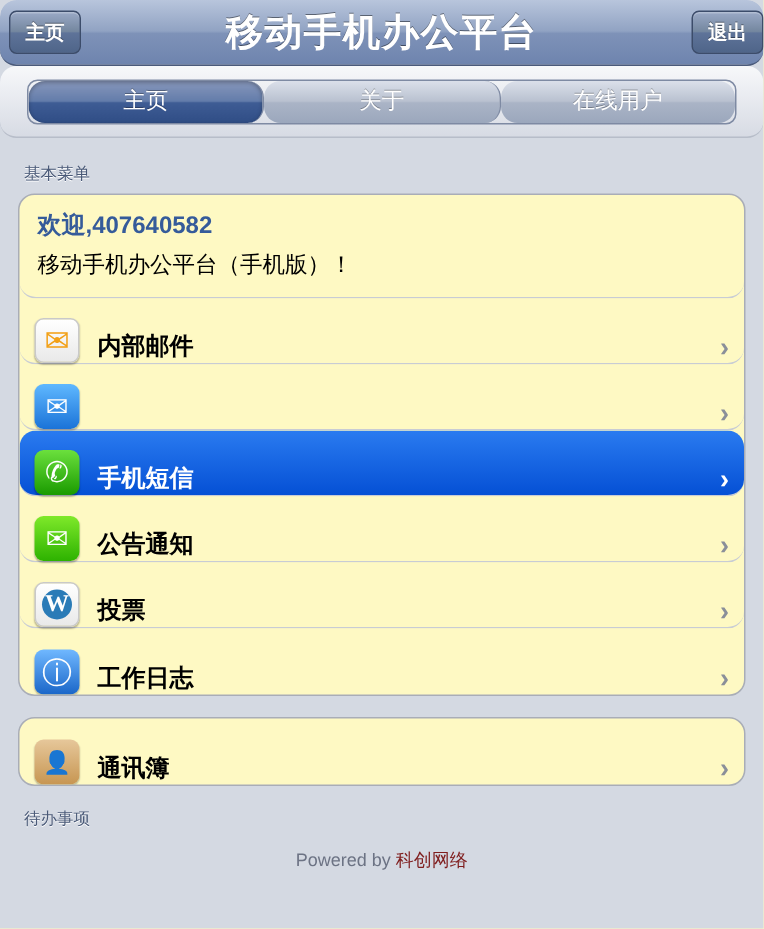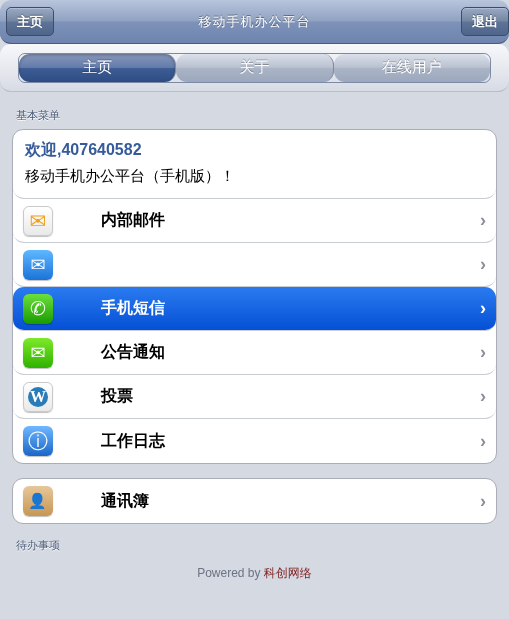--- a/index.html
+++ b/index.html
@@ -10,22 +10,22 @@
     height: 44px;
     background: linear-gradient(to bottom, #b8c5dc 0%, #91a3c3 48%, #7e92b8 52%, #6e84ae 100%);
     border-bottom: 1px solid #4a5a7a;
     display: flex;
     align-items: center;
     justify-content: center;
     position: relative;
   }
   .nav-title {
     color: #fff;
-    font-size: 13px;
-    font-weight: normal;
+    font-size: 25px;
+    font-weight: bold;
     text-shadow: 0 -1px 0 rgba(0,0,0,.45);
     letter-spacing: 1px;
   }
   .nav-btn {
     position: absolute;
     top: 7px;
     height: 29px;
     padding: 0 10px;
     color: #fff;
     font-size: 13px;
@@ -61,32 +61,31 @@
   .seg-item:last-child { border-right:none; }
   .seg-item.active {
     background: linear-gradient(to bottom,#8797bb,#637caa 48%,#3e5c94 52%,#2f4d85);
     box-shadow: inset 0 1px 3px rgba(0,0,0,.3);
   }
 
   .content { padding: 12px 12px 0; }
   .section-title { color:#4a5a78; font-size:11px; text-shadow:0 1px 0 #fff; margin:4px 4px 6px; }
 
   .card {
-    background:#ffffff; border:1px solid #a9adb7; border-radius:11px;
+    background:#fef9c3; border:1px solid #a9adb7; border-radius:11px;
     overflow:hidden; margin-bottom:14px;
   }
   .welcome { padding:10px 12px 12px; border-bottom:1px solid #c8ccd4; }
   .welcome-top { color:#355b9a; font-weight:bold; font-size:16px; }
   .welcome-sub { color:#000; font-size:15px; margin-top:6px; }
 
   .row {
-    display:flex; align-items:center; height:44px;
+    display:flex; align-items:flex-end; height:44px;
     padding:0 10px; border-bottom:1px solid #c8ccd4; cursor:pointer;
     position:relative;
-    gap:36px;
   }
   .row:last-child { border-bottom:none; }
   .row .icon { width:30px; height:30px; border-radius:6px; margin-right:12px; display:flex; align-items:center; justify-content:center; font-size:18px; color:#fff; box-shadow:0 1px 1px rgba(0,0,0,.25); }
   .row .label { font-size:16px; font-weight:bold; color:#000; }
   .row .chev { position:absolute; right:10px; color:#8a8f99; font-size:18px; font-weight:bold; }
   .row.selected { background: linear-gradient(to bottom,#2a7bf0,#0550d5); }
   .row.selected .label { color:#fff; }
   .row.selected .chev { color:#fff; }
 
   .icon.mail-int { background: linear-gradient(to bottom,#fff,#e9e9e9); border:1px solid #c9c9c9; }

